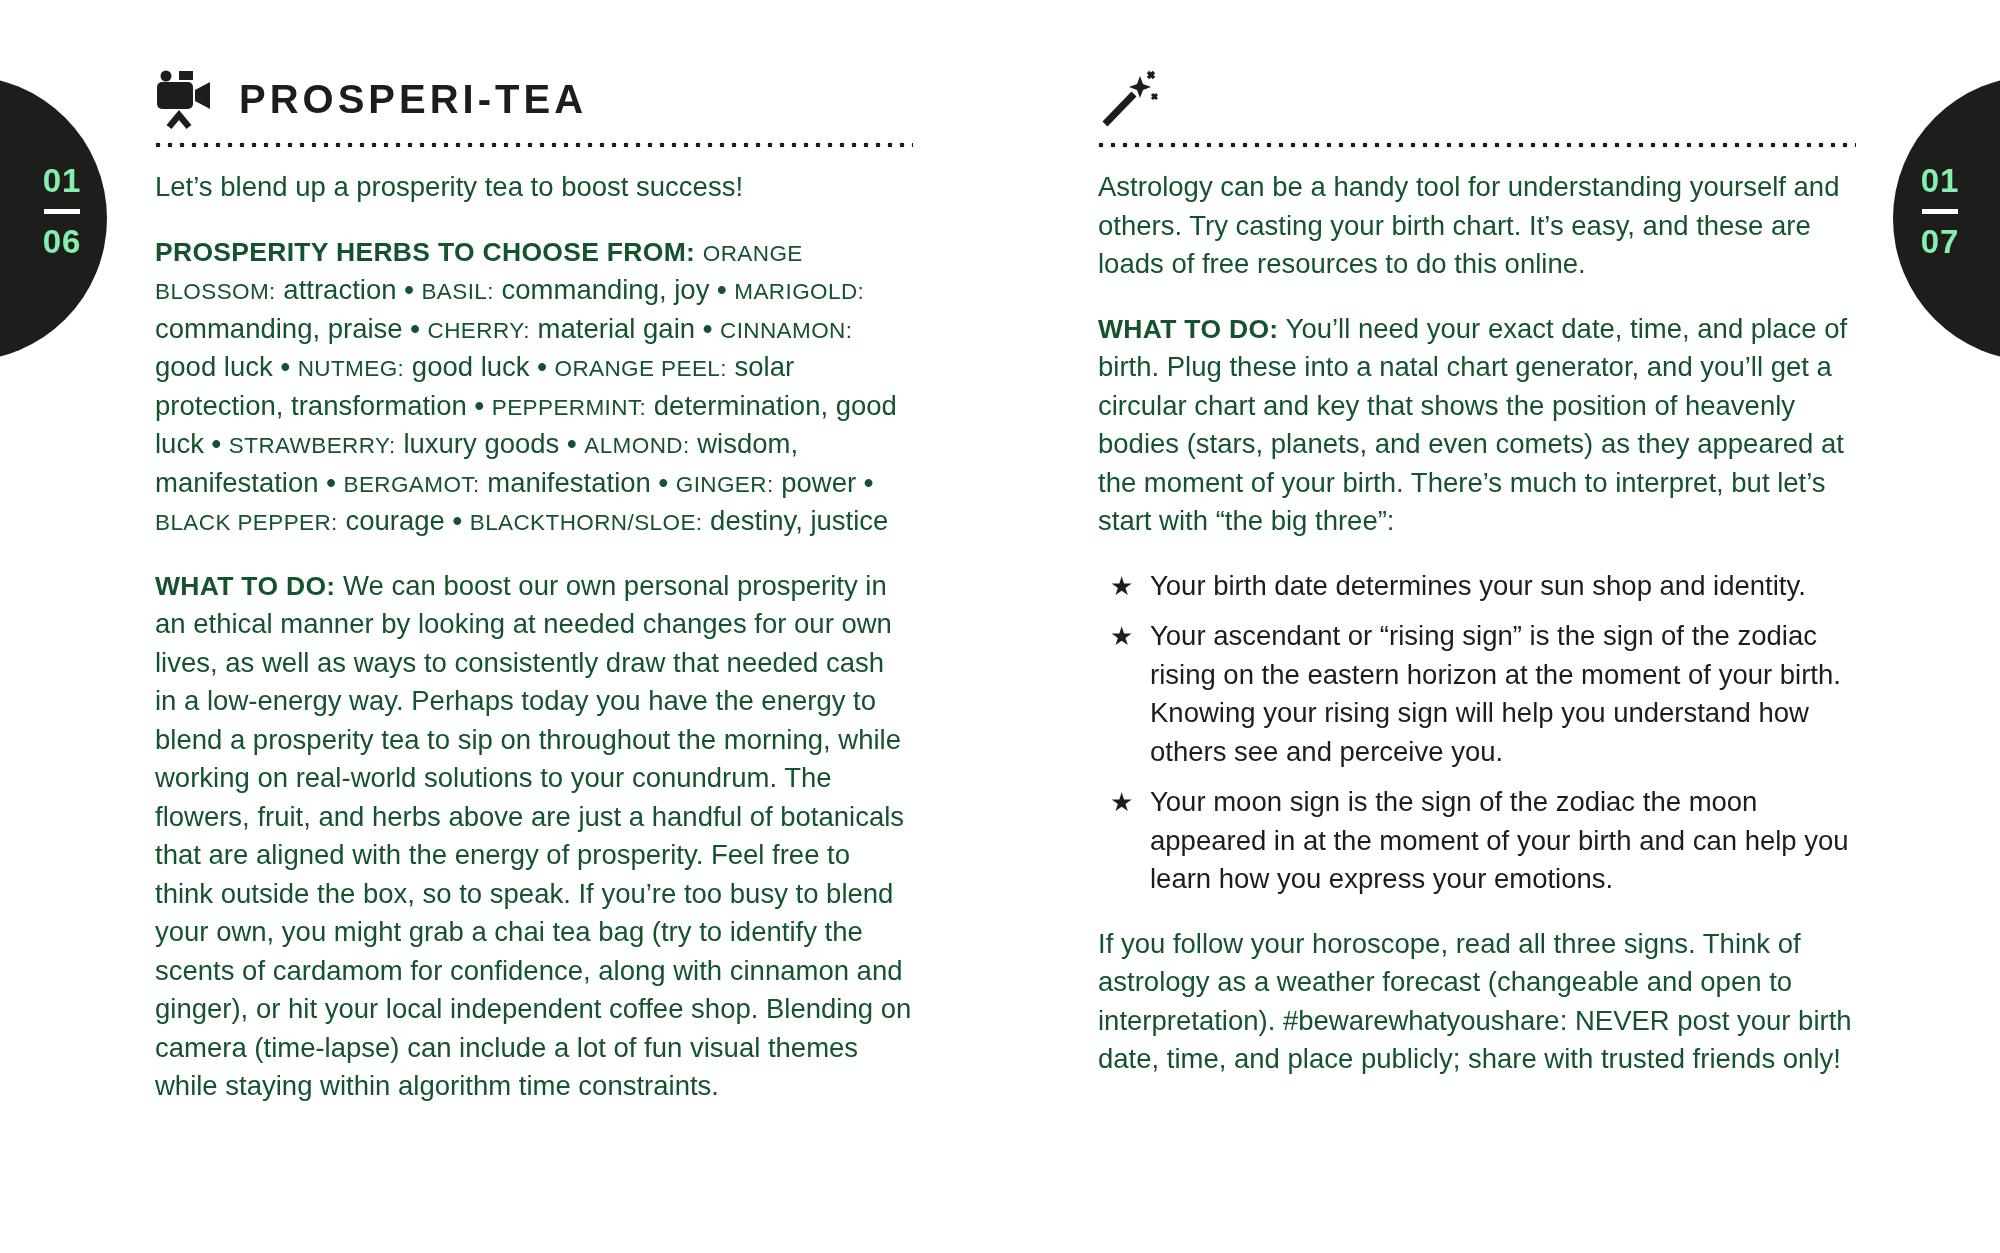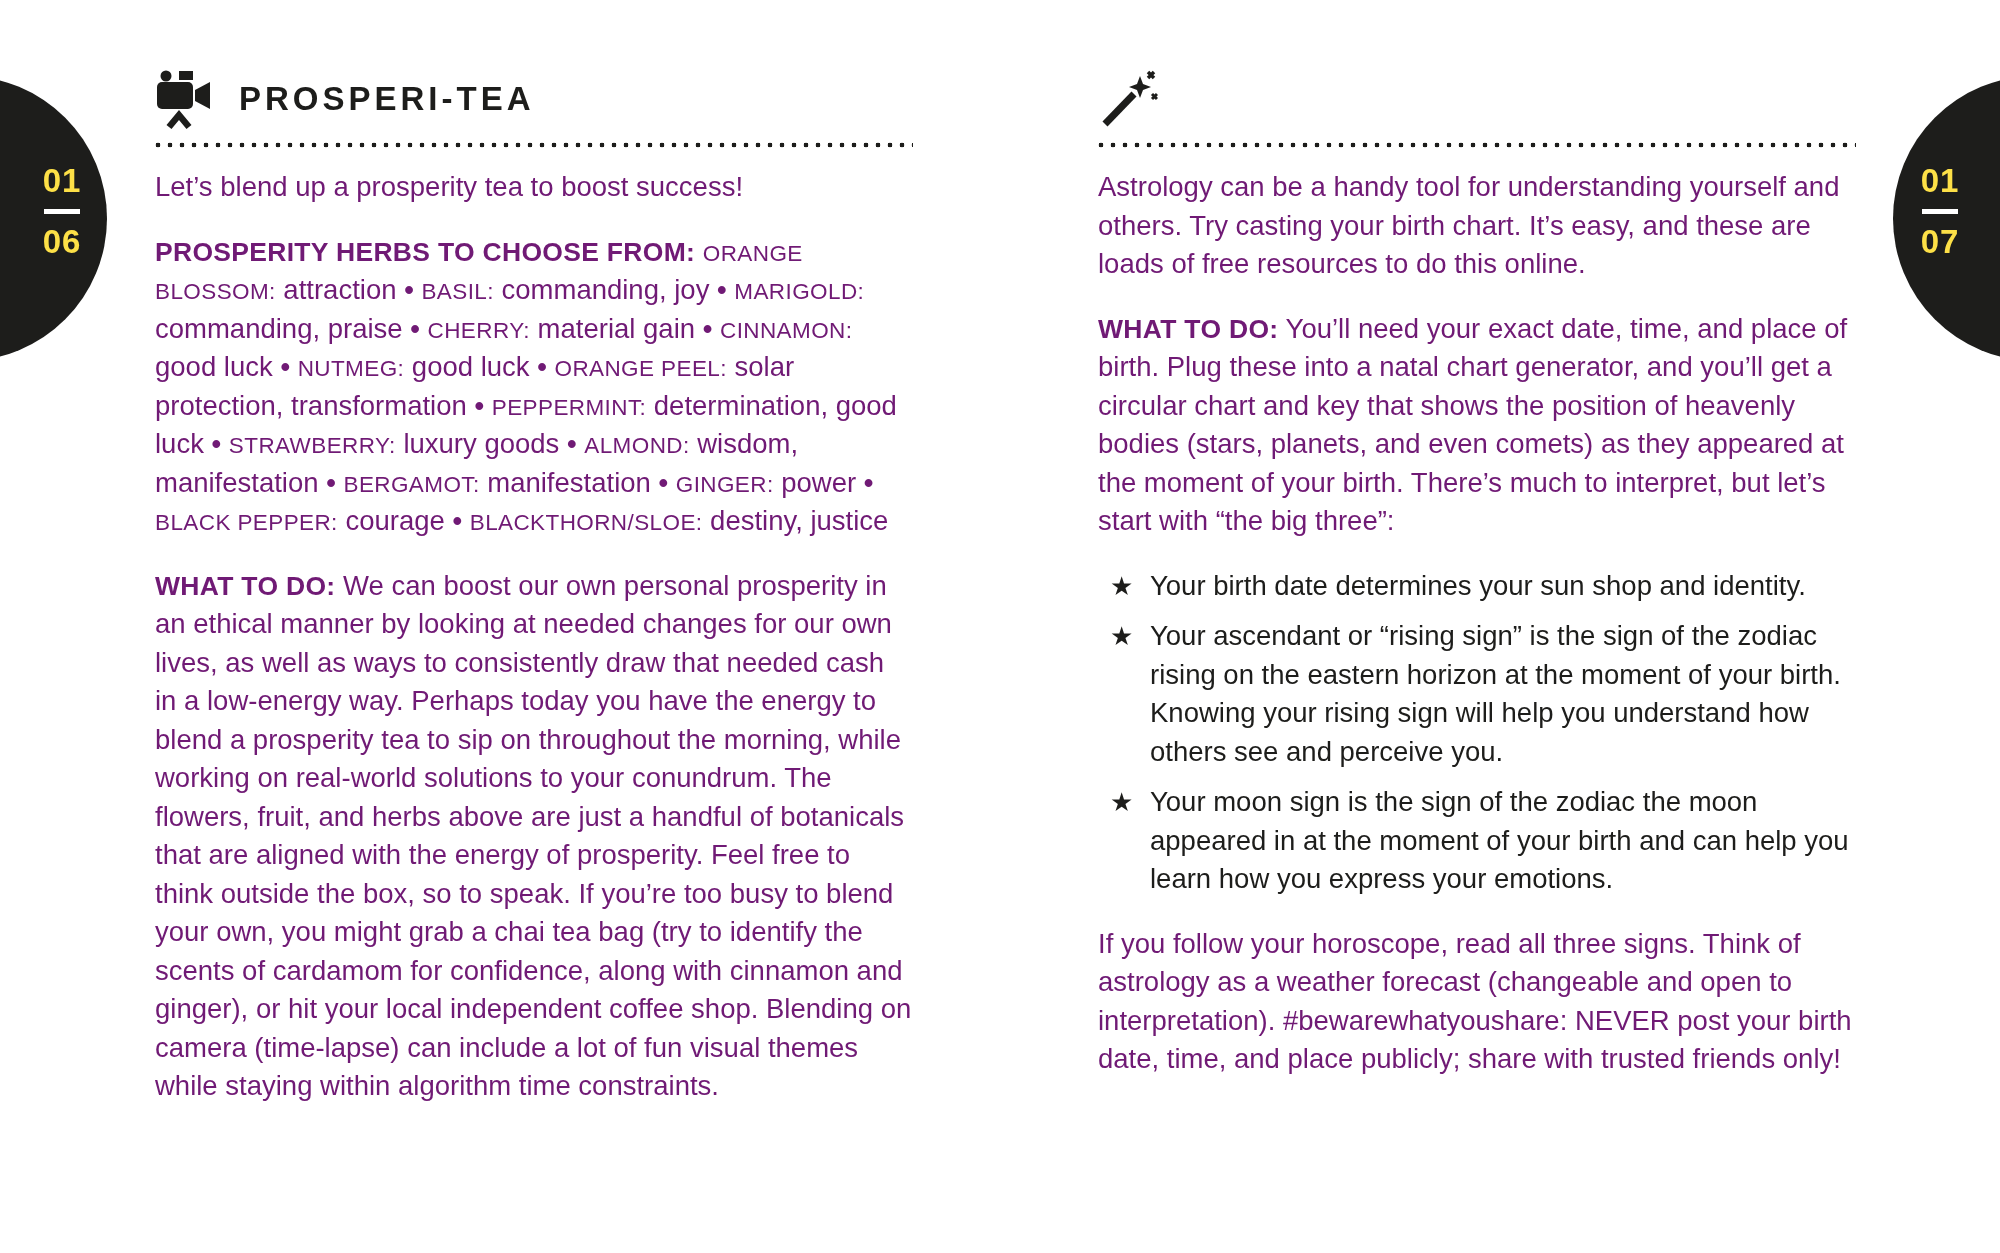--- a/index.html
+++ b/index.html
@@ -26,21 +26,21 @@
   .tab-left  { left: -178px; }
   .tab-right { right: -178px; }
   .tab-numbers {
     position: absolute;
     width: 70px;
     top: 86px;
     display: flex;
     flex-direction: column;
     align-items: center;
     gap: 9px;
-    color: #fde047;
+    color: #86efac;
     font-weight: 800;
     font-size: 33px;
     letter-spacing: 1px;
   }
   .tab-left  .tab-numbers { left: 205px; }
   .tab-right .tab-numbers { left: 12px; }
   .tab-divider {
     display: block;
     width: 36px;
     height: 5px;
@@ -62,40 +62,40 @@
   .article-header .icon {
     width: 60px;
     height: 62px;
     flex: 0 0 auto;
     display: inline-flex;
     align-items: center;
     justify-content: center;
   }
   h1.article-title {
     margin: 0;
-    font-size: 33px;
+    font-size: 40px;
     font-weight: 800;
     letter-spacing: 4px;
     text-transform: uppercase;
     white-space: nowrap;
   }
 
   .dotted-rule {
     height: 6px;
     margin-bottom: 20px;
     background-image: radial-gradient(circle at 3px 3px, #1d1d1b 2.2px, transparent 2.6px);
     background-size: 12px 6px;
     background-repeat: repeat-x;
   }
 
   p.body-text {
     margin: 0 0 26px 0;
     font-size: 27.5px;
     line-height: 1.4;
-    color: #701a75;
+    color: #14532d;
   }
   .lead {
     font-weight: 800;
     font-size: 26.5px;
     letter-spacing: 0.3px;
     text-align: right;
   }
   .sc {
     font-size: 22.5px;
     letter-spacing: 0.4px;

